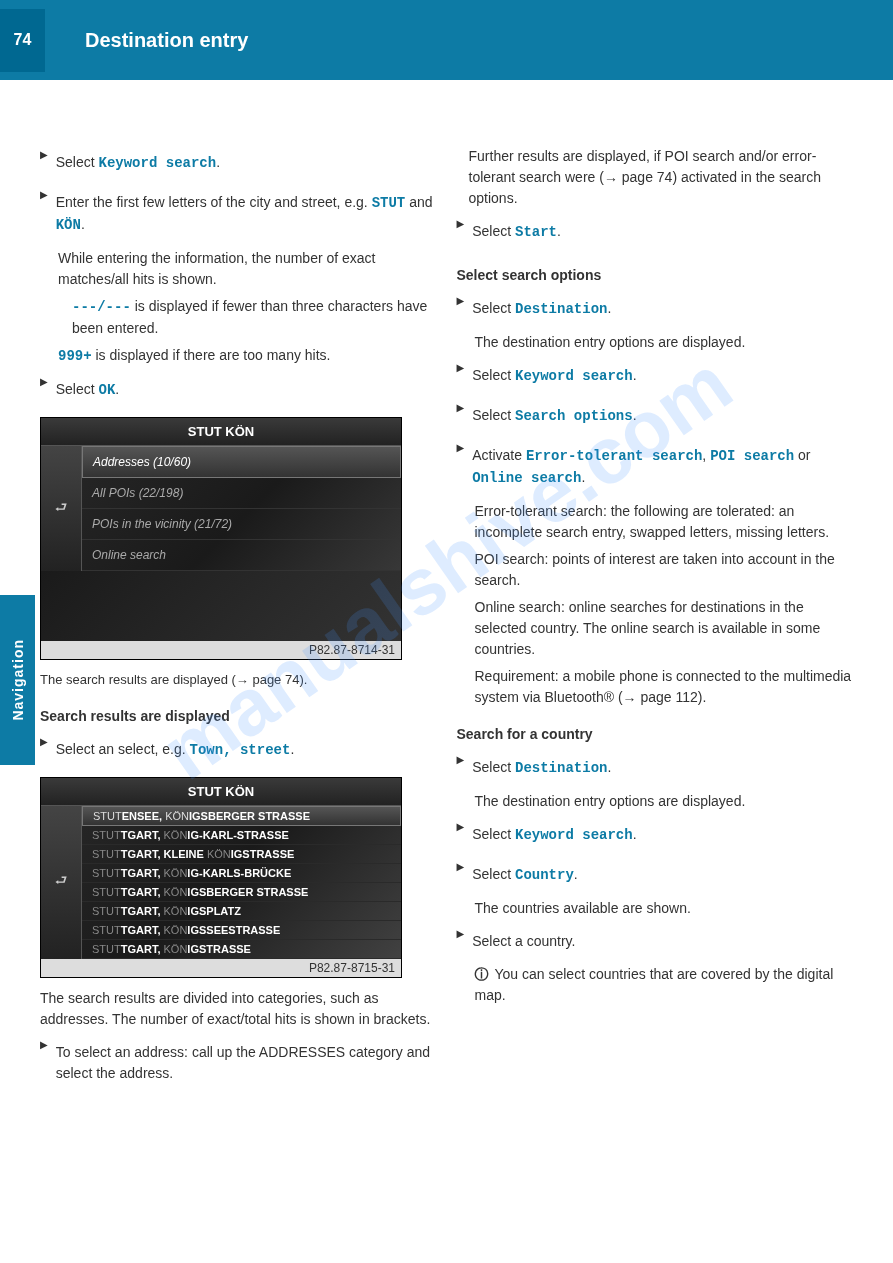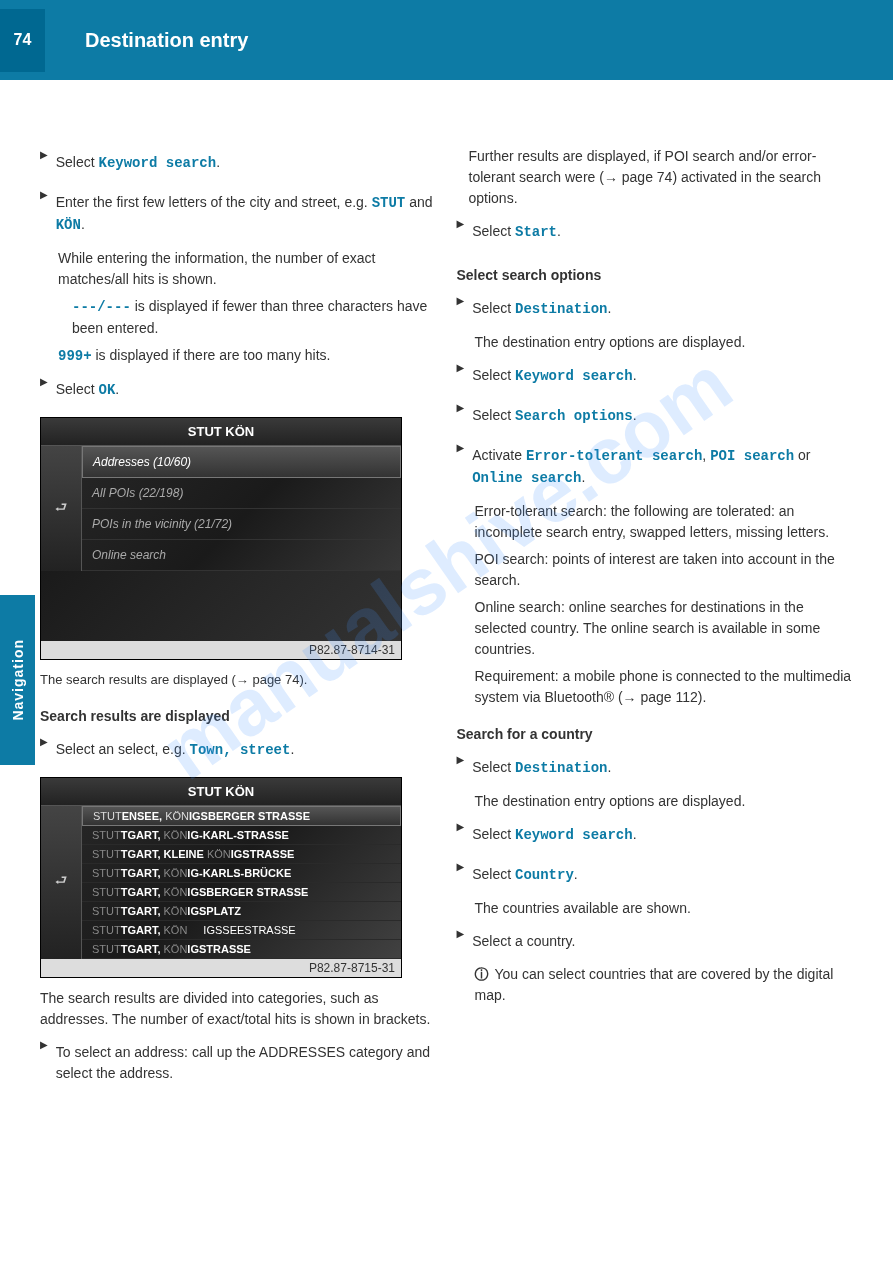--- a/index.html
+++ b/index.html
@@ -236,21 +236,21 @@
       <div class="screenshot-header">STUT KÖN</div>
       <div class="screenshot-body">
         <div class="back-btn">⮐</div>
         <div class="screenshot-list" id="addr-list">
             <div class="addr-row sel"><span style="color: rgb(221, 221, 221);">STUT</span><span style="color: rgb(255, 255, 255); font-weight: bold;">ENSEE, </span><span style="color: rgb(221, 221, 221);">KÖN</span><span style="color: rgb(255, 255, 255); font-weight: bold;">IGSBERGER STRASSE</span></div>
             <div class="addr-row"><span style="color: rgb(136, 136, 136);">STUT</span><span style="color: rgb(255, 255, 255); font-weight: bold;">TGART, </span><span style="color: rgb(136, 136, 136);">KÖN</span><span style="color: rgb(255, 255, 255); font-weight: bold;">IG-KARL-STRASSE</span></div>
             <div class="addr-row"><span style="color: rgb(136, 136, 136);">STUT</span><span style="color: rgb(255, 255, 255); font-weight: bold;">TGART, KLEINE </span><span style="color: rgb(136, 136, 136);">KÖN</span><span style="color: rgb(255, 255, 255); font-weight: bold;">IGSTRASSE</span></div>
             <div class="addr-row"><span style="color: rgb(136, 136, 136);">STUT</span><span style="color: rgb(255, 255, 255); font-weight: bold;">TGART, </span><span style="color: rgb(136, 136, 136);">KÖN</span><span style="color: rgb(255, 255, 255); font-weight: bold;">IG-KARLS-BRÜCKE</span></div>
             <div class="addr-row"><span style="color: rgb(136, 136, 136);">STUT</span><span style="color: rgb(255, 255, 255); font-weight: bold;">TGART, </span><span style="color: rgb(136, 136, 136);">KÖN</span><span style="color: rgb(255, 255, 255); font-weight: bold;">IGSBERGER STRASSE</span></div>
             <div class="addr-row"><span style="color: rgb(136, 136, 136);">STUT</span><span style="color: rgb(255, 255, 255); font-weight: bold;">TGART, </span><span style="color: rgb(136, 136, 136);">KÖN</span><span style="color: rgb(255, 255, 255); font-weight: bold;">IGSPLATZ</span></div>
-            <div class="addr-row"><span style="color: rgb(136, 136, 136);">STUT</span><span style="color: rgb(255, 255, 255); font-weight: bold;">TGART, </span><span style="color: rgb(136, 136, 136);">KÖN</span><span style="color: rgb(255, 255, 255); font-weight: normal; padding-left: 16px;">IGSSEESTRASSE</span></div>
+            <div class="addr-row"><span style="color: rgb(136, 136, 136);">STUT</span><span style="color: rgb(255, 255, 255); font-weight: bold;">TGART, </span><span style="color: rgb(136, 136, 136);">KÖN</span><span style="color: rgb(255, 255, 255); font-weight: bold;">IGSSEESTRASSE</span></div>
             <div class="addr-row"><span style="color: rgb(136, 136, 136);">STUT</span><span style="color: rgb(255, 255, 255); font-weight: bold;">TGART, </span><span style="color: rgb(136, 136, 136);">KÖN</span><span style="color: rgb(255, 255, 255); font-weight: bold;">IGSTRASSE</span></div>
           </div>
       </div>
       <div class="screenshot-footer">P82.87-8715-31</div>
     </div>
 
     <p>The search results are divided into categories, such as addresses. The number of exact/total hits is shown in brackets.</p>
     <div class="bullet">
         <p>To select an address: call up the ADDRESSES category and select the address.</p>
       </div>

